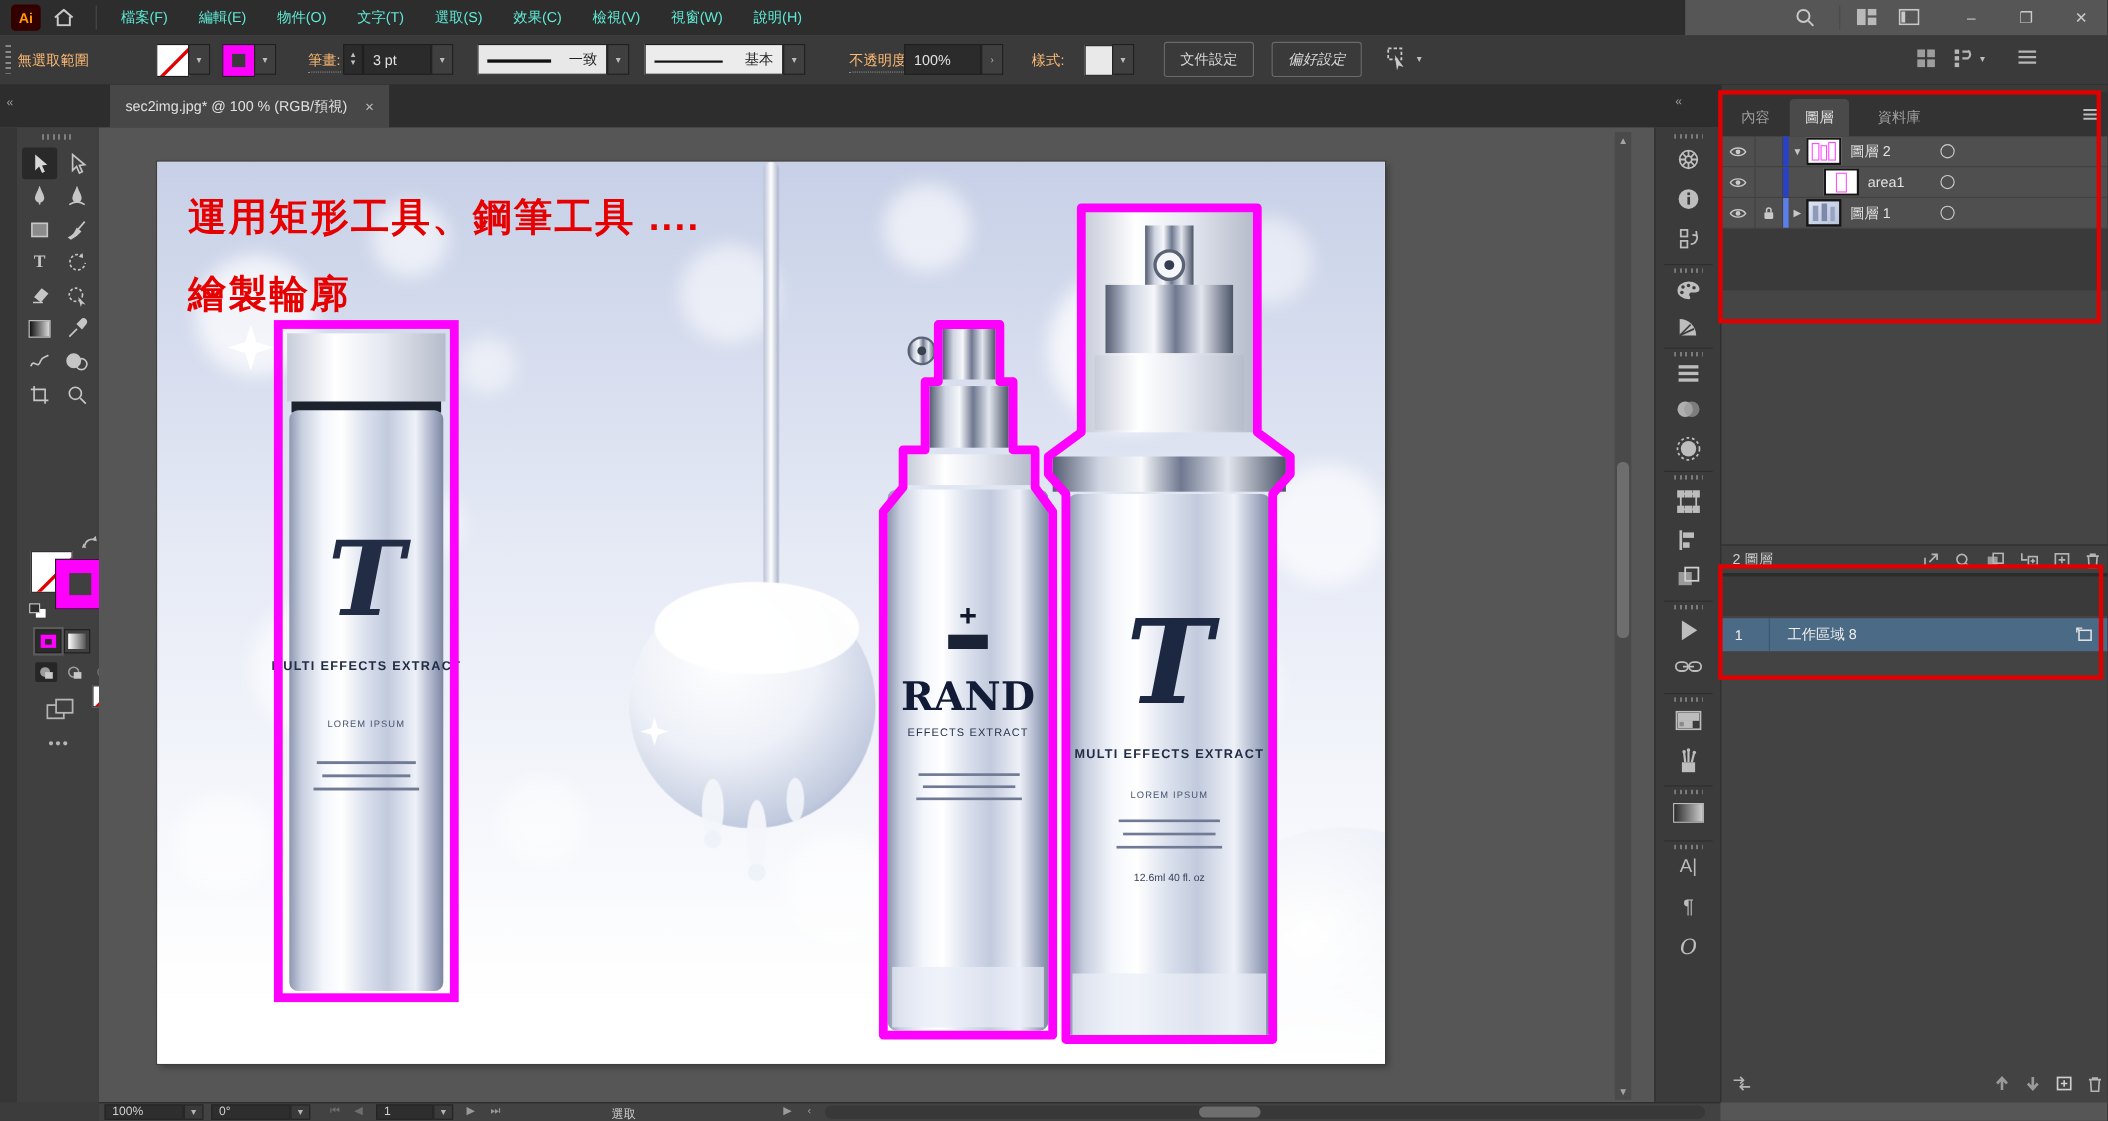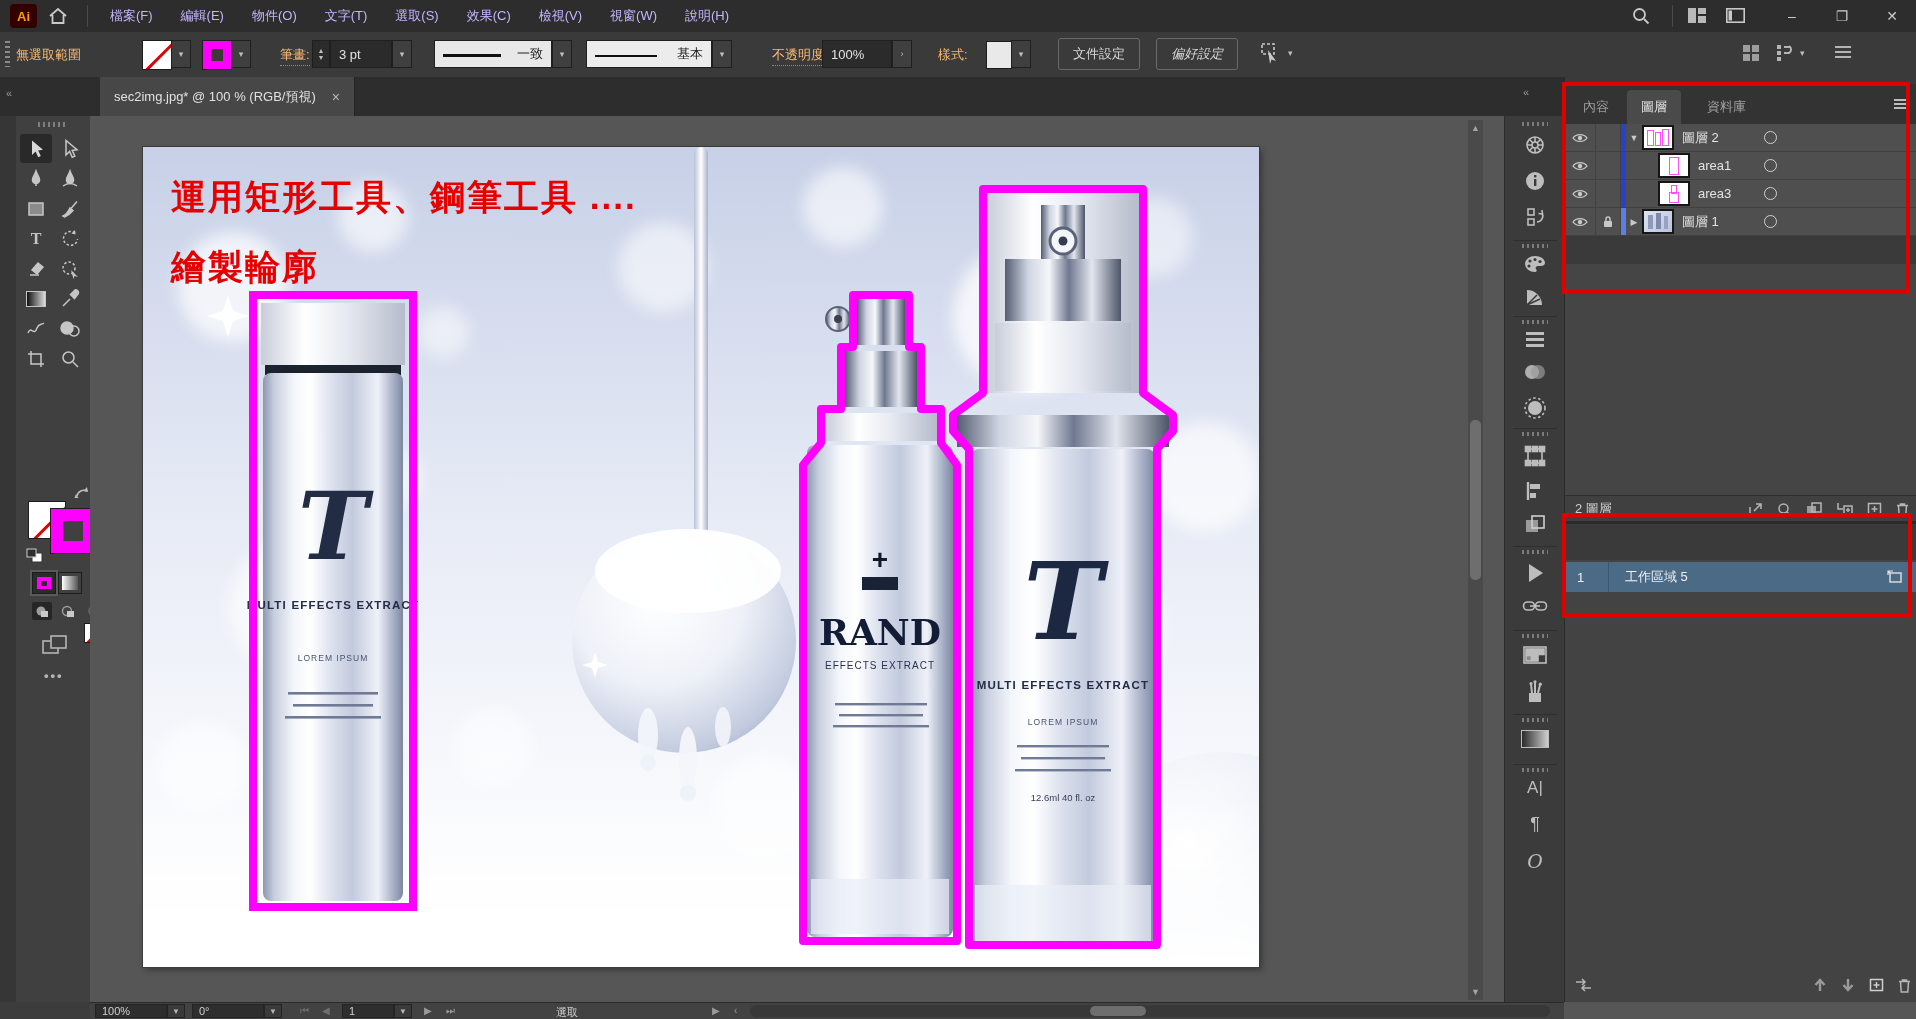--- a/index.html
+++ b/index.html
@@ -4,24 +4,24 @@
 <style>
   html,body{margin:0;padding:0;background:#222;}
   #app{position:relative;width:1916px;height:1019px;overflow:hidden;
        font-family:"Liberation Sans","DejaVu Sans",sans-serif;
        background:#565656;color:#cfcfcf;font-size:13px;
        -webkit-font-smoothing:antialiased;}
   .abs{position:absolute;}
   svg{display:block;}
 
   
-  .titlebar{left:0;top:0;width:1916px;height:32px;background:#2d2d2d;display:flex;align-items:center;}
+  .titlebar{left:0;top:0;width:1532px;height:32px;background:#2d2d2d;display:flex;align-items:center;}
   .ai-logo{width:27px;height:24px;margin-left:10px;background:#300;border-radius:4px;
            color:#ff9a00;font-weight:bold;font-size:13px;display:flex;align-items:center;justify-content:center;}
-  .menu-item{padding:0 14px;color:#c4b5fd;height:32px;display:flex;align-items:center;cursor:default;}
+  .menu-item{padding:0 14px;color:#5eead4;height:32px;display:flex;align-items:center;cursor:default;}
   .tb-sep{width:1px;height:22px;background:#4a4a4a;margin:0 8px;}
   .win-btn{width:48px;height:32px;display:flex;align-items:center;justify-content:center;color:#c9c9c9;font-size:14px;}
 
   
   .controlbar{left:0;top:32px;width:1916px;height:45px;background:#3a3a3a;border-bottom:1px solid #262626;}
   .cb-label{color:#fdba74;}
   .cb-label.hint{border-bottom:1px dotted #8b8b8b;padding-bottom:1px;}
   .field{background:#2b2b2b;border:1px solid #1f1f1f;color:#e2e2e2;display:flex;align-items:center;height:28px;box-sizing:border-box;}
   .ddbtn{width:20px;height:28px;background:#3f3f3f;border:1px solid #1f1f1f;display:flex;align-items:center;justify-content:center;color:#bdbdbd;font-size:9px;box-sizing:border-box;}
   .cb-button{height:30px;padding:0 14px;border:1px solid #6a6a6a;border-radius:3px;display:flex;align-items:center;color:#d8d8d8;background:transparent;}
@@ -711,37 +711,20 @@
         <div class="colorbar" style="background:#2742c9;"></div>
         <div style="width:32px;"></div>
         <div class="lthumb">
           <span style="position:absolute;left:9px;top:2px;width:8px;height:16px;border:1px solid #ff4dff;"></span>
         </div>
         <div class="lname">area1</div>
         <div class="ltarget"></div>
       </div>
 
 
-      <div class="lrow">
-        <div class="eyebox">
-            <svg width="16" height="12" viewBox="0 0 16 12">
-              <path d="M1 6 C4 1.5 12 1.5 15 6 C12 10.5 4 10.5 1 6 Z" fill="none" stroke="#c9c9c9" stroke-width="1.3"></path>
-              <circle cx="8" cy="6" r="2.2" fill="#c9c9c9"></circle>
-            </svg>
-          </div>
-        <div class="lockbox"></div>
-        <div class="colorbar" style="background:#2742c9;"></div>
-        <div style="width:32px;"></div>
-        <div class="lthumb">
-          <span style="position:absolute;left:11px;top:2px;width:4px;height:7px;border:1px solid #ff4dff;"></span>
-          <span style="position:absolute;left:9px;top:9px;width:8px;height:9px;border:1px solid #ff4dff;"></span>
-        </div>
-        <div class="lname">area3</div>
-        <div class="ltarget"></div>
-      </div>
 
       <div class="lrow">
         <div class="eyebox">
             <svg width="16" height="12" viewBox="0 0 16 12">
               <path d="M1 6 C4 1.5 12 1.5 15 6 C12 10.5 4 10.5 1 6 Z" fill="none" stroke="#c9c9c9" stroke-width="1.3"></path>
               <circle cx="8" cy="6" r="2.2" fill="#c9c9c9"></circle>
             </svg>
           </div>
         <div class="lockbox">
             <svg width="12" height="14" viewBox="0 0 12 14">
@@ -800,21 +783,21 @@
             <path d="M1 3.5 H12 M4.5 3.5 V2 H8.5 V3.5 M2.5 3.5 L3.2 14 H9.8 L10.5 3.5"></path>
           </svg>
         </span>
     </div>
 
     <div class="abs" style="left:0;top:444px;width:352px;height:3px;background:#2b2b2b;"></div>
 
     <div class="abs" style="left:0;top:483px;width:352px;height:442px;background:#434343;">
       <div class="ab-row" style="left:0;top:2px;width:352px;height:30px;background:#4b6a85;">
         <span style="width:44px;padding-left:12px;color:#eee;border-right:1px solid #3c5particular;border-right:1px solid #3c5770;height:100%;display:flex;align-items:center;box-sizing:border-box;">1</span>
-        <span style="margin-left:16px;color:#f0f0f0;">工作區域 5</span>
+        <span style="margin-left:16px;color:#f0f0f0;">工作區域 8</span>
         <span style="position:absolute;right:14px;">
           <svg width="16" height="14" viewBox="0 0 16 14">
               <rect x="3" y="3" width="11" height="9" fill="none" stroke="#e3e3e3" stroke-width="1.4"></rect>
               <path d="M3 3 L1 1 M6 1 H1 V5" stroke="#e3e3e3" stroke-width="1.2" fill="none"></path>
             </svg>
         </span>
       </div>
 
       <div class="abs" style="left:0;top:412px;width:352px;height:26px;display:flex;align-items:center;">
         <span class="pb-ic" style="margin-left:10px;">

